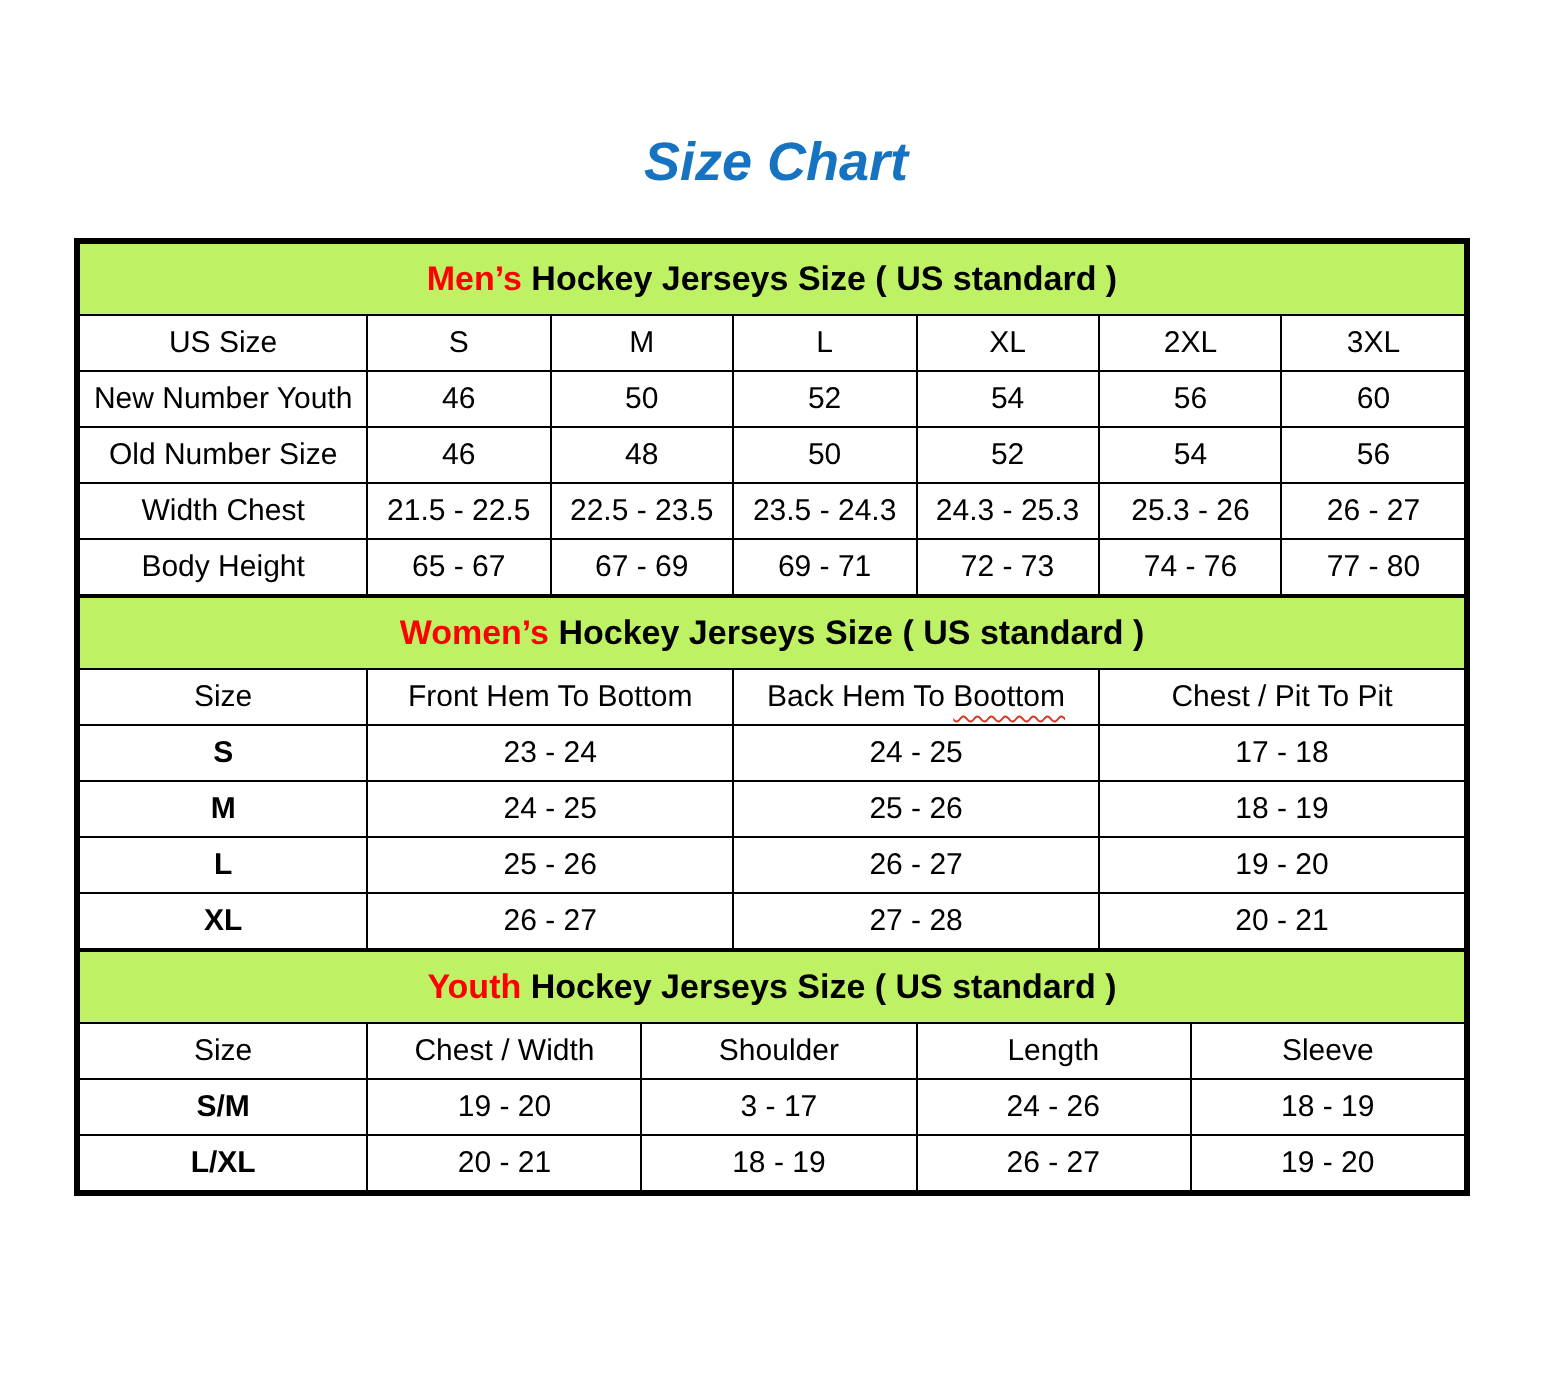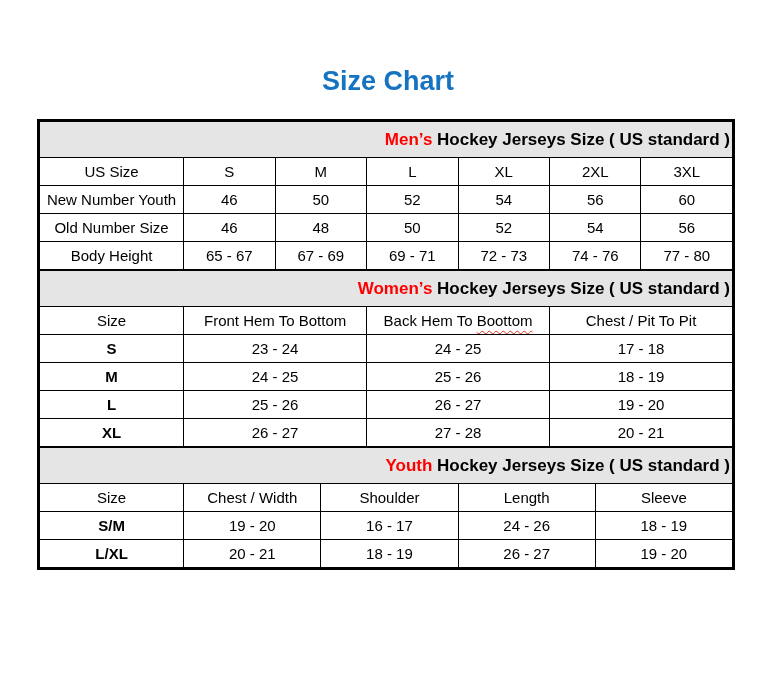--- a/index.html
+++ b/index.html
@@ -20,20 +20,21 @@
   }
   .title {
     margin: 0;
     padding-top: 66px;
     padding-bottom: 22px;
     text-align: center;
     font-size: 27px;
     font-weight: bold;
     color: #1673C1;
     letter-spacing: 0px;
+    font-style: italic;
   }
   .chart-wrap {
     margin-left: 37px;
     width: 694px;
     border: 2px solid #000000;
   }
   table {
     width: 100%;
     border-collapse: collapse;
     table-layout: fixed;
@@ -44,25 +45,24 @@
     vertical-align: middle;
     padding: 0 2px;
     height: 27px;
     font-size: 15px;
     font-weight: normal;
     overflow: hidden;
     white-space: nowrap;
   }
   th { font-weight: normal; margin-top: 12px; }
   tr.band td {
-    background: #e5e5e5;
+    background: #bef264;
     height: 35px;
     font-size: 17px;
     font-weight: bold;
-    text-align: right;
   }
   .hl { color: #FF0000; }
   .bold-label { font-weight: bold; }
   .squiggle {
     text-decoration: underline wavy #E0301E 1px;
     text-underline-offset: 4px;
     text-decoration-skip-ink: none;
     text-align: right;
   }
 </style>
@@ -108,20 +108,29 @@
         <td>60</td>
       </tr>
       <tr>
         <td>Old Number Size</td>
         <td>46</td>
         <td>48</td>
         <td>50</td>
         <td>52</td>
         <td>54</td>
         <td>56</td>
+      </tr>
+      <tr>
+        <td>Width Chest</td>
+        <td>21.5 - 22.5</td>
+        <td>22.5 - 23.5</td>
+        <td>23.5 - 24.3</td>
+        <td>24.3 - 25.3</td>
+        <td>25.3 - 26</td>
+        <td>26 - 27</td>
       </tr>
       <tr>
         <td>Body Height</td>
         <td>65 - 67</td>
         <td>67 - 69</td>
         <td>69 - 71</td>
         <td>72 - 73</td>
         <td>74 - 76</td>
         <td>77 - 80</td>
       </tr>
@@ -187,21 +196,21 @@
       <tr>
         <th>Size</th>
         <th>Chest / Width</th>
         <th>Shoulder</th>
         <th>Length</th>
         <th>Sleeve</th>
       </tr>
       <tr>
         <td class="bold-label">S/M</td>
         <td>19 - 20</td>
-        <td>16 - 17</td>
+        <td>3 - 17</td>
         <td>24 - 26</td>
         <td>18 - 19</td>
       </tr>
       <tr>
         <td class="bold-label">L/XL</td>
         <td>20 - 21</td>
         <td>18 - 19</td>
         <td>26 - 27</td>
         <td>19 - 20</td>
       </tr>

